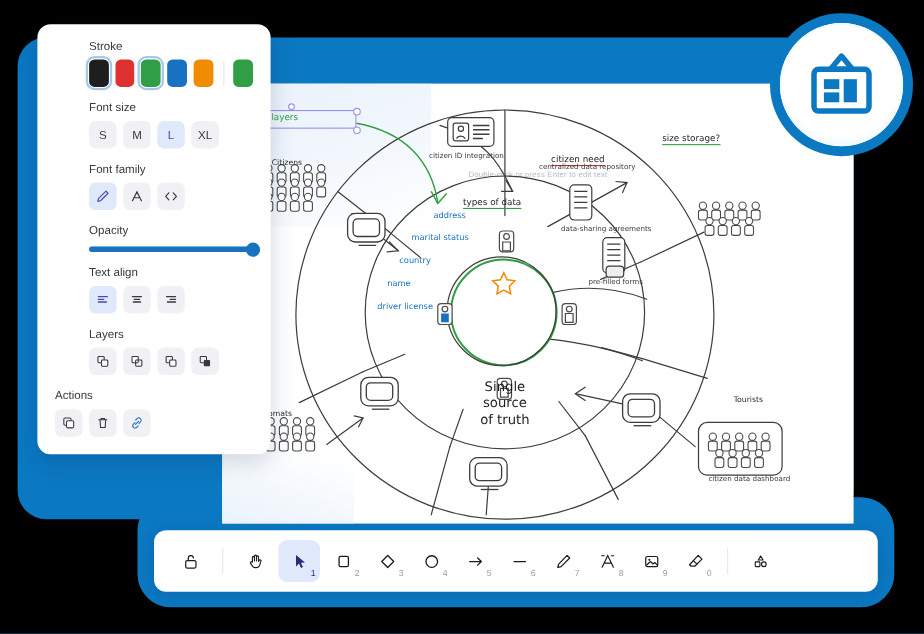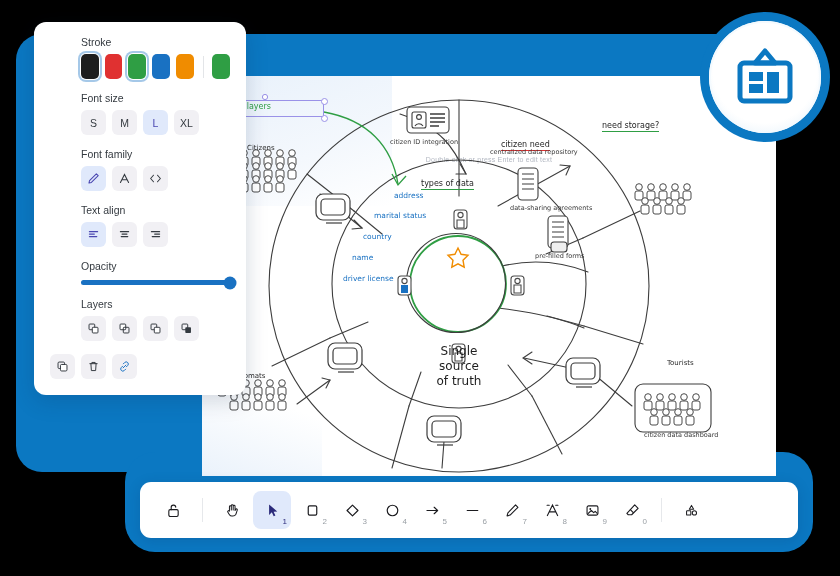--- a/index.html
+++ b/index.html
@@ -305,21 +305,21 @@
     </svg>
 
     <div class="dg center-text hand" style="left:212px;top:268px;width:90px;">
       <div>Single</div>
       <div>source</div>
       <div>of truth</div>
     </div>
 
     <div class="dg title-green hand ul-green" style="left:219px;top:103px;">types of data</div>
     <div class="dg title-green hand ul-red" style="left:299px;top:64px;text-align:right;">citizen need</div>
-    <div class="dg title-green hand ul-green" style="left:400px;top:45px;">need storage?</div>
+    <div class="dg title-green hand ul-green" style="left:400px;top:45px;">size storage?</div>
 
     <div class="dg blue-item hand" style="left:192px;top:115px;">address</div>
     <div class="dg blue-item hand" style="left:172px;top:135px;">marital status</div>
     <div class="dg blue-item hand" style="left:161px;top:156px;">country</div>
     <div class="dg blue-item hand" style="left:150px;top:177px;">name</div>
     <div class="dg blue-item hand" style="left:141px;top:198px;">driver license</div>
 
     <div class="dg lbl hand" style="left:188px;top:62px;">citizen ID integration</div>
     <div class="dg lbl hand" style="left:276px;top:72px;padding-left:12px;">centralized data repository</div>
     <div class="dg lbl hand" style="left:308px;top:128px;">data-sharing agreements</div>
@@ -388,49 +388,49 @@
         </div>
         <div class="sqbtn">
           <svg width="13" height="13" viewBox="0 0 16 16">
             <path d="M5.5 4 L2 8 L5.5 12 M10.5 4 L14 8 L10.5 12" fill="none" stroke="#343a40" stroke-width="1.3" stroke-linecap="round" stroke-linejoin="round"></path>
           </svg>
         </div>
       </div>
     </div>
 
     <div class="panel-group">
-      <div class="panel-label">Text align</div>
-      <div class="btn-row">
-        <div class="sqbtn act">
-          <svg width="13" height="13" viewBox="0 0 16 16">
-            <path d="M3 4.5 H13 M3 7.5 H9 M3 10.5 H12" stroke="#4a47b1" stroke-width="1.5" stroke-linecap="round"></path>
-          </svg>
-        </div>
-        <div class="sqbtn">
-          <svg width="13" height="13" viewBox="0 0 16 16">
-            <path d="M3 4.5 H13 M5 7.5 H11 M4 10.5 H12" stroke="#343a40" stroke-width="1.5" stroke-linecap="round"></path>
-          </svg>
-        </div>
-        <div class="sqbtn">
-          <svg width="13" height="13" viewBox="0 0 16 16">
-            <path d="M3 4.5 H13 M7 7.5 H13 M4 10.5 H13" stroke="#343a40" stroke-width="1.5" stroke-linecap="round"></path>
-          </svg>
-        </div>
-      </div>
-    </div>
-
-    <div class="panel-group">
       <div class="panel-label">Opacity</div>
       <div class="slider-track">
         <div class="slider-fill" style="width:100%"></div>
         <div class="slider-knob" style="left:100%"></div>
       </div>
     </div>
 
     <div class="panel-group">
+      <div class="panel-label">Text align</div>
+      <div class="btn-row">
+        <div class="sqbtn act">
+          <svg width="13" height="13" viewBox="0 0 16 16">
+            <path d="M3 4.5 H13 M3 7.5 H9 M3 10.5 H12" stroke="#4a47b1" stroke-width="1.5" stroke-linecap="round"></path>
+          </svg>
+        </div>
+        <div class="sqbtn">
+          <svg width="13" height="13" viewBox="0 0 16 16">
+            <path d="M3 4.5 H13 M5 7.5 H11 M4 10.5 H12" stroke="#343a40" stroke-width="1.5" stroke-linecap="round"></path>
+          </svg>
+        </div>
+        <div class="sqbtn">
+          <svg width="13" height="13" viewBox="0 0 16 16">
+            <path d="M3 4.5 H13 M7 7.5 H13 M4 10.5 H13" stroke="#343a40" stroke-width="1.5" stroke-linecap="round"></path>
+          </svg>
+        </div>
+      </div>
+    </div>
+
+    <div class="panel-group">
       <div class="panel-label">Layers</div>
       <div class="btn-row">
         <div class="sqbtn">
           <svg width="13" height="13" viewBox="0 0 16 16">
             <rect x="2.5" y="2.5" width="7" height="7" rx="1" fill="none" stroke="#343a40" stroke-width="1.2"></rect>
             <rect x="6.5" y="6.5" width="7" height="7" rx="1" fill="#fff" stroke="#343a40" stroke-width="1.2"></rect>
           </svg>
         </div>
         <div class="sqbtn">
           <svg width="13" height="13" viewBox="0 0 16 16">
@@ -447,20 +447,21 @@
         <div class="sqbtn">
           <svg width="13" height="13" viewBox="0 0 16 16">
             <rect x="2.5" y="2.5" width="7" height="7" rx="1" fill="none" stroke="#343a40" stroke-width="1.2"></rect>
             <rect x="6.5" y="6.5" width="7" height="7" rx="1" fill="#343a40"></rect>
           </svg>
         </div>
       </div>
     </div>
 
     <div>
+      <div class="panel-label">Actions</div>
       <div class="btn-row">
         <div class="sqbtn">
           <svg width="13" height="13" viewBox="0 0 16 16">
             <rect x="2.5" y="2.5" width="8" height="8" rx="1.4" fill="none" stroke="#343a40" stroke-width="1.2"></rect>
             <rect x="5.5" y="5.5" width="8" height="8" rx="1.4" fill="#fff" stroke="#343a40" stroke-width="1.2"></rect>
           </svg>
         </div>
         <div class="sqbtn">
           <svg width="13" height="13" viewBox="0 0 16 16">
             <path d="M3.5 4.5 H12.5 M6 4.5 V3 H10 V4.5 M4.8 4.5 L5.4 13 H10.6 L11.2 4.5" fill="none" stroke="#343a40" stroke-width="1.2" stroke-linecap="round" stroke-linejoin="round"></path>

